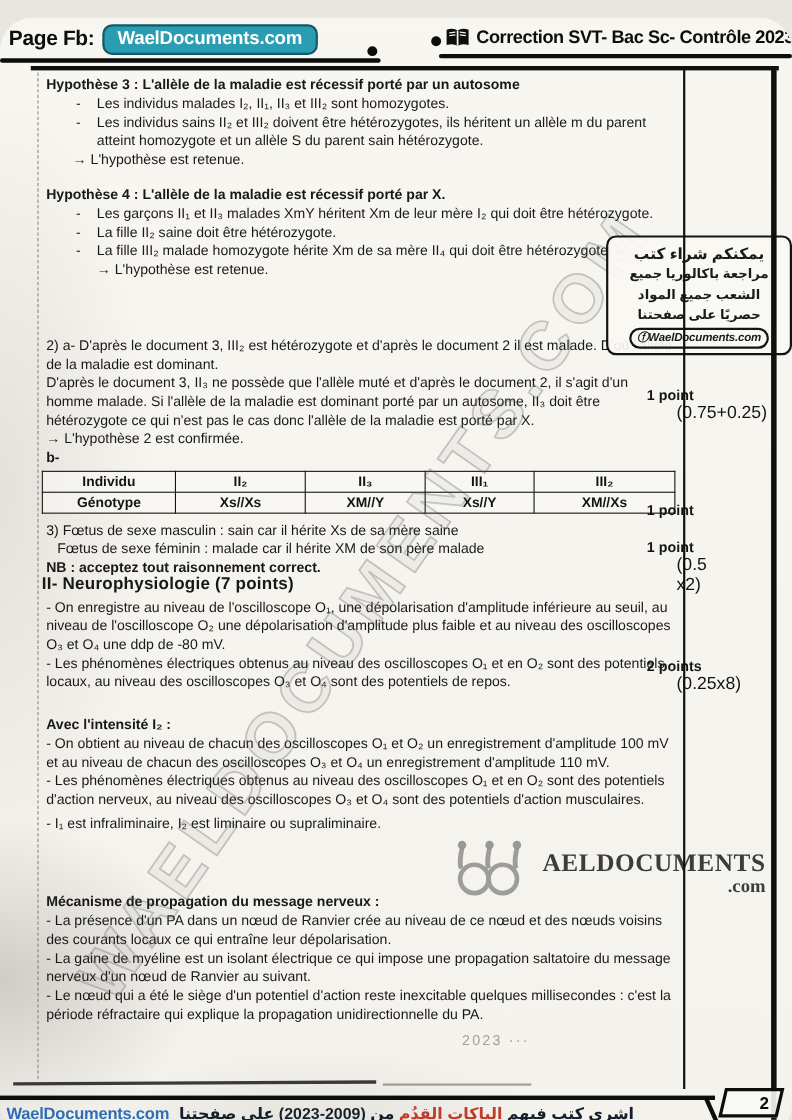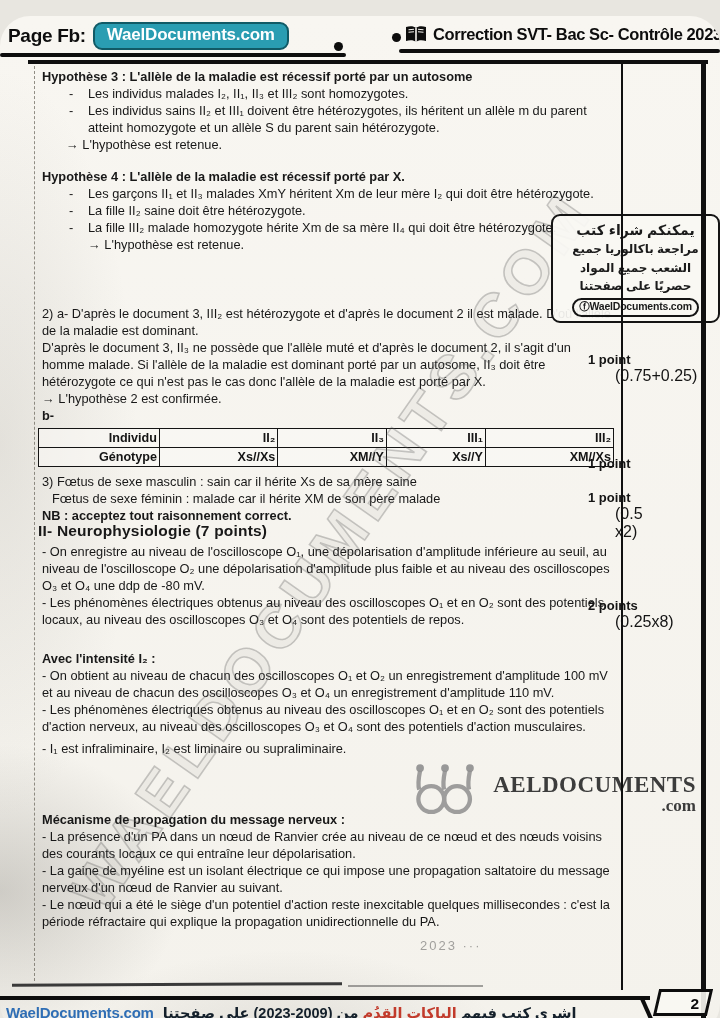--- a/index.html
+++ b/index.html
@@ -34,36 +34,36 @@
   .b{font-weight:bold;}
   .bullet{position:relative;padding-left:46px;}
   .bullet::before{content:"-";position:absolute;left:27px;top:0;}
   .concl{padding-left:24px;}
   .concl2{padding-left:46px;}
   .indent1{padding-left:10px;}
   .sec-title{font-size:15.5px;font-weight:bold;letter-spacing:.2px;}
   
   .gen-table{position:absolute;left:38px;top:412px;width:576px;border-collapse:collapse;z-index:3;
     font-size:12.6px;color:#141414;background:rgba(250,249,245,.6);}
-  .gen-table td{border:1.6px solid #141414;text-align:right;height:18px;padding:0 2px;}
+  .gen-table td{border:1.6px solid #141414;text-align:center;height:18px;padding:0 2px;}
   .gen-table tr:first-child td{font-weight:bold;}
   .gen-table td:first-child{font-weight:bold;width:116px;}
   .gen-table tr:last-child td{font-weight:600;}
   
   .mark{position:absolute;left:588px;width:74px;text-align:left;z-index:3;color:#141414;}
   .mark .lab{font-size:13px;font-weight:bold;}
   .mark .det{font-size:16px;font-weight:normal;padding-left:27px;}
   
   .stamp{position:absolute;left:551px;top:198px;width:157px;z-index:5;
     background:rgba(249,248,243,.93);border:2.5px solid #141414;border-radius:9px;
     padding:5px 4px 4px 4px;text-align:center;direction:rtl;}
   .stamp .s1{font-size:14px;font-weight:bold;line-height:19px;}
   .stamp .s{font-size:12px;font-weight:bold;line-height:18.5px;}
   .stamp .oval{display:inline-block;border:2px solid #141414;border-radius:11px;direction:ltr;
-    font-size:10.5px;font-weight:bold;padding:0 5px 1px 5px;margin-top:2px;letter-spacing:-0.2px;}
+    font-size:10.5px;font-weight:bold;padding:0 5px 1px 5px;margin-top:2px;letter-spacing:-0.2px;font-style:italic;}
   
   .watermark{
     position:absolute;left:-90px;top:515px;width:820px;text-align:center;z-index:4;
     transform:rotate(-55deg);transform-origin:50% 50%;
     font-size:62px;font-weight:bold;letter-spacing:7px;white-space:nowrap;
     color:rgba(80,80,80,0.05);-webkit-text-stroke:1.6px rgba(85,85,85,0.30);
     pointer-events:none;
   }
   
   .logo{position:absolute;left:396px;top:738px;width:300px;display:flex;align-items:flex-start;z-index:3;}
@@ -111,21 +111,21 @@
   <div class="bar" style="left:399px;top:33px;width:321px;height:4px;"></div>
 
   <div class="frame-line" style="left:28px;top:44px;width:680px;height:4px;"></div>
   <div class="frame-line" style="left:701px;top:44px;width:5px;height:958px;"></div>
   <div class="frame-line" style="left:621px;top:44px;width:2px;height:930px;"></div>
   <div class="left-dashed"></div>
 
   <div class="blk" style="top:52px;">
     <div class="b">Hypothèse 3 : L'allèle de la maladie est récessif porté par un autosome</div>
     <div class="bullet">Les individus malades I₂, II₁, II₃ et III₂ sont homozygotes.</div>
-    <div class="bullet">Les individus sains II₂ et III₁ doivent être hétérozygotes, ils héritent un allèle m du parent atteint homozygote et un allèle S du parent sain hétérozygote.</div>
+    <div class="bullet">Les individus sains II₂ et III₂ doivent être hétérozygotes, ils héritent un allèle m du parent atteint homozygote et un allèle S du parent sain hétérozygote.</div>
     <div class="concl">→ L'hypothèse est retenue.</div>
   </div>
 
   <div class="blk" style="top:152px;">
     <div class="b">Hypothèse 4 : L'allèle de la maladie est récessif porté par X.</div>
     <div class="bullet" style="width:530px;">Les garçons II₁ et II₃ malades XmY héritent Xm de leur mère I₂ qui doit être hétérozygote.</div>
     <div class="bullet">La fille II₂ saine doit être hétérozygote.</div>
     <div class="bullet" style="width:530px;">La fille III₂ malade homozygote hérite Xm de sa mère II₄ qui doit être hétérozygote.</div>
     <div class="concl2">→ L'hypothèse est retenue.</div>
   </div>

